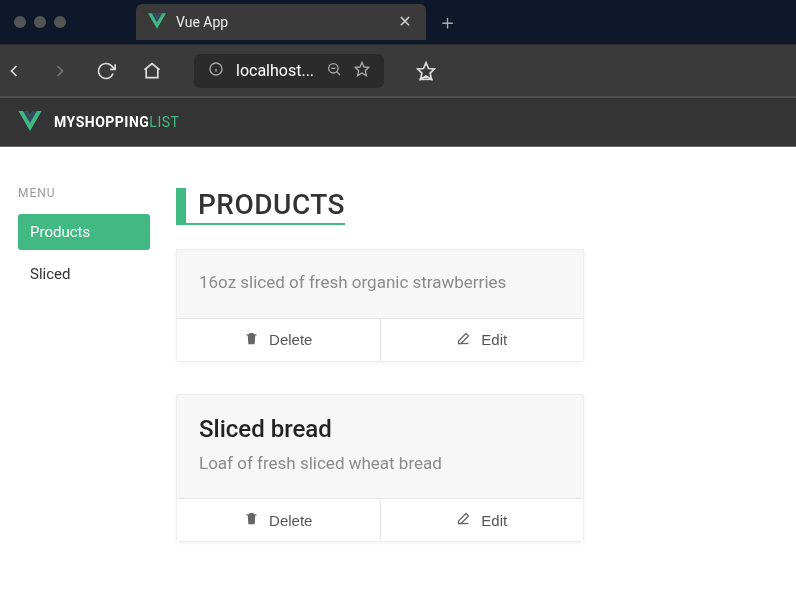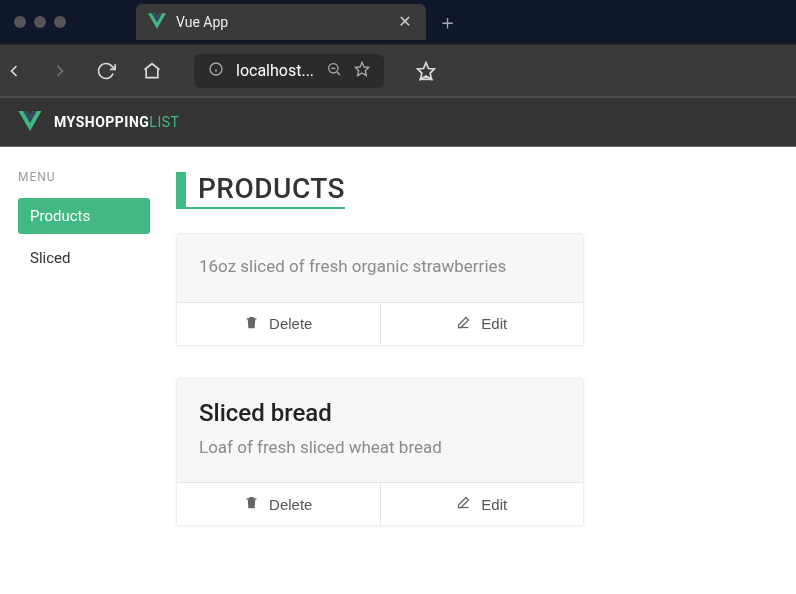--- a/index.html
+++ b/index.html
@@ -43,21 +43,21 @@
     .site-header {
       height: 50px; background: #343434; display: flex; align-items: center;
       padding-left: 18px; gap: 12px; font-weight: 700; letter-spacing: .5px;
       box-shadow: 0 1px 0 rgba(0,0,0,.6);
       border-top: 2px solid #4e4e4e;
     }
     .brand { color: #fff; font-size: 14px; }
     .brand .accent { color: #42b883; font-weight: 400; }
 
     
-    .page { display: flex; padding: 24px 0 0 18px; }
+    .page { display: flex; padding: 40px 0 0 18px; }
     .sidebar { width: 132px; }
     .menu-label { font-size: 12px; letter-spacing: 1px; color: #999; text-transform: uppercase; margin-bottom: 14px; }
     .nav-item {
       display: block; padding: 9px 12px; font-size: 15px; color: #333;
       border-radius: 3px;
     }
     .nav-item.active { background: #42b883; color: #fff; }
     .nav-item + .nav-item { margin-top: 6px; }
 
     .main { margin-left: 26px; width: 408px; padding-top: 2px; }

